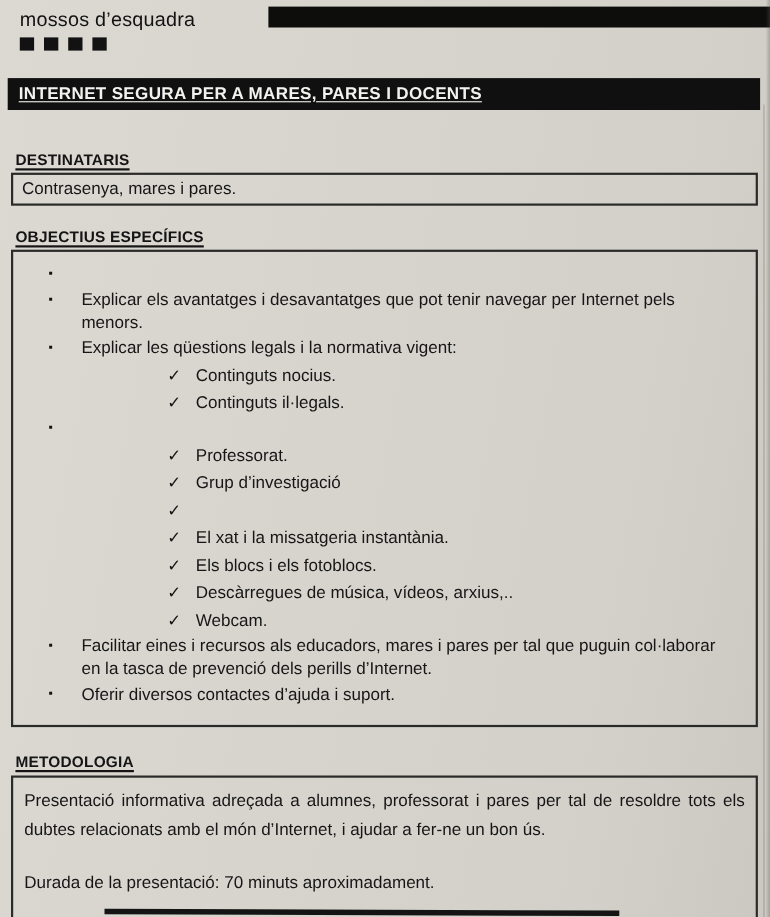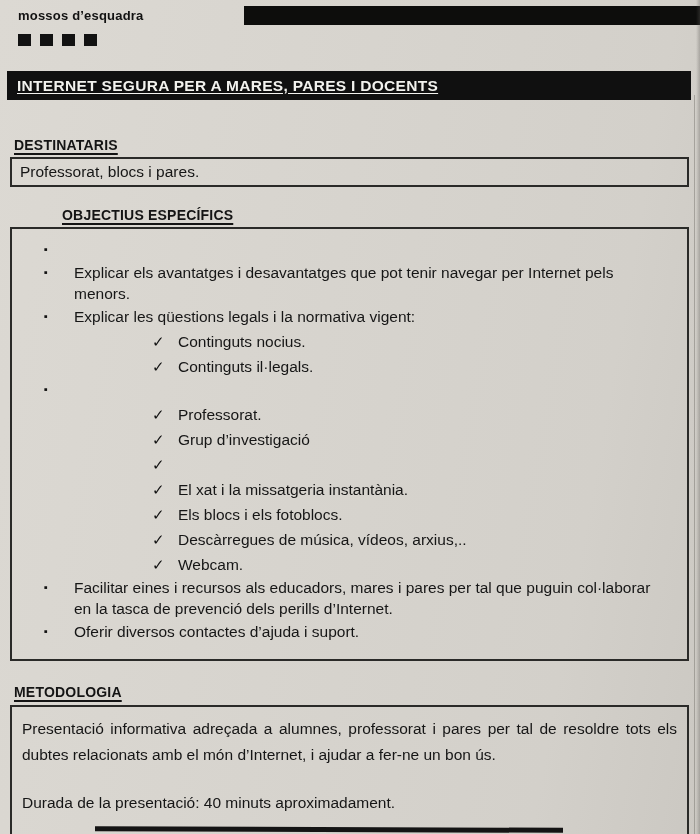--- a/index.html
+++ b/index.html
@@ -10,21 +10,21 @@
     background:#d8d5cf;
     position:relative;
     overflow:hidden;
   }
   .page {
     position:absolute; inset:0;
     background:linear-gradient(100deg,#dcd9d3 0%, #d7d4ce 45%, #d3d0ca 80%, #cbc8c2 100%);
   }
   .logo {
     position:absolute; top:8px; left:18px;
-    font-size:13px; font-weight:bold; letter-spacing:.2px; color:#121212;
+    font-size:18px; font-weight:normal; letter-spacing:.2px; color:#121212;
   }
   .top-strip {
     position:absolute; top:6px; left:244px; right:0; height:19px;
     background:#0d0d0c;
   }
   .squares { position:absolute; top:34px; left:18px; display:flex; gap:9px; }
   .square { width:13px; height:12px; background:#121212; }
 
   .banner {
     position:absolute; top:71px; left:7px; right:9px; height:29px;
@@ -34,21 +34,21 @@
     font-weight:bold; font-size:15.5px; letter-spacing:.3px;
     text-decoration:underline; text-underline-offset:2px;
   }
 
   .sec-heading {
     position:absolute; left:14px;
     font-weight:bold; font-size:14px; letter-spacing:.2px; color:#141414;
     text-decoration:underline; text-decoration-thickness:1.5px; text-underline-offset:3px;
   }
   #h-dest { top:137px; }
-  #h-obj  { top:207px;margin-left:48px; }
+  #h-obj  { top:207px; }
   #h-met  { top:684px; }
 
   .box {
     position:absolute; left:10px; right:11px;
     border:2px solid #2a2a28;
     font-size:15.5px; color:#161616;
   }
   #box-dest { top:157px; height:30px; padding:4px 8px; }
   #box-obj  { top:227px; height:434px; padding:8px 10px 6px 10px; }
   #box-met  { top:705px; height:139px; padding:9px 10px; }
@@ -93,21 +93,21 @@
     <div class="square"></div>
     <div class="square"></div>
   </div>
 
   <div class="banner" style="background: rgb(16, 16, 16);">
     <span class="banner-title" style="color: rgb(242, 242, 238);">INTERNET SEGURA PER A MARES, PARES I DOCENTS</span>
   </div>
 
   <div class="sec-heading" id="h-dest">DESTINATARIS</div>
   <div class="box" id="box-dest" style="border-color: rgb(42, 42, 40);">
-    <span>Professorat, blocs i pares.</span>
+    <span>Contrasenya, mares i pares.</span>
   </div>
 
   <div class="sec-heading" id="h-obj">OBJECTIUS ESPECÍFICS</div>
   <div class="box" id="box-obj" style="border-color: rgb(42, 42, 40);">
     <div>
 
         <div class="obj-item type-bullet">
           <span class="marker">▪</span>
         </div>
 
@@ -177,20 +177,20 @@
         <div class="obj-item type-bullet">
           <span class="marker">▪</span>
           <span class="item-text">Oferir diversos contactes d’ajuda i suport.</span>
         </div>
       </div>
   </div>
 
   <div class="sec-heading" id="h-met">METODOLOGIA</div>
   <div class="box" id="box-met" style="border-color: rgb(42, 42, 40);">
     <div class="met-paragraph">Presentació informativa adreçada a alumnes, professorat i pares per tal de resoldre tots els dubtes relacionats amb el món d’Internet, i ajudar a fer-ne un bon ús.</div>
-    <div class="met-duration">Durada de la presentació: 40 minuts aproximadament.</div>
+    <div class="met-duration">Durada de la presentació: 70 minuts aproximadament.</div>
   </div>
 
   <div class="bottom-bar"></div>
   <div class="edge-line"></div>
   <div class="edge-shadow"></div>
 
 </div>
 
 </body></html>

